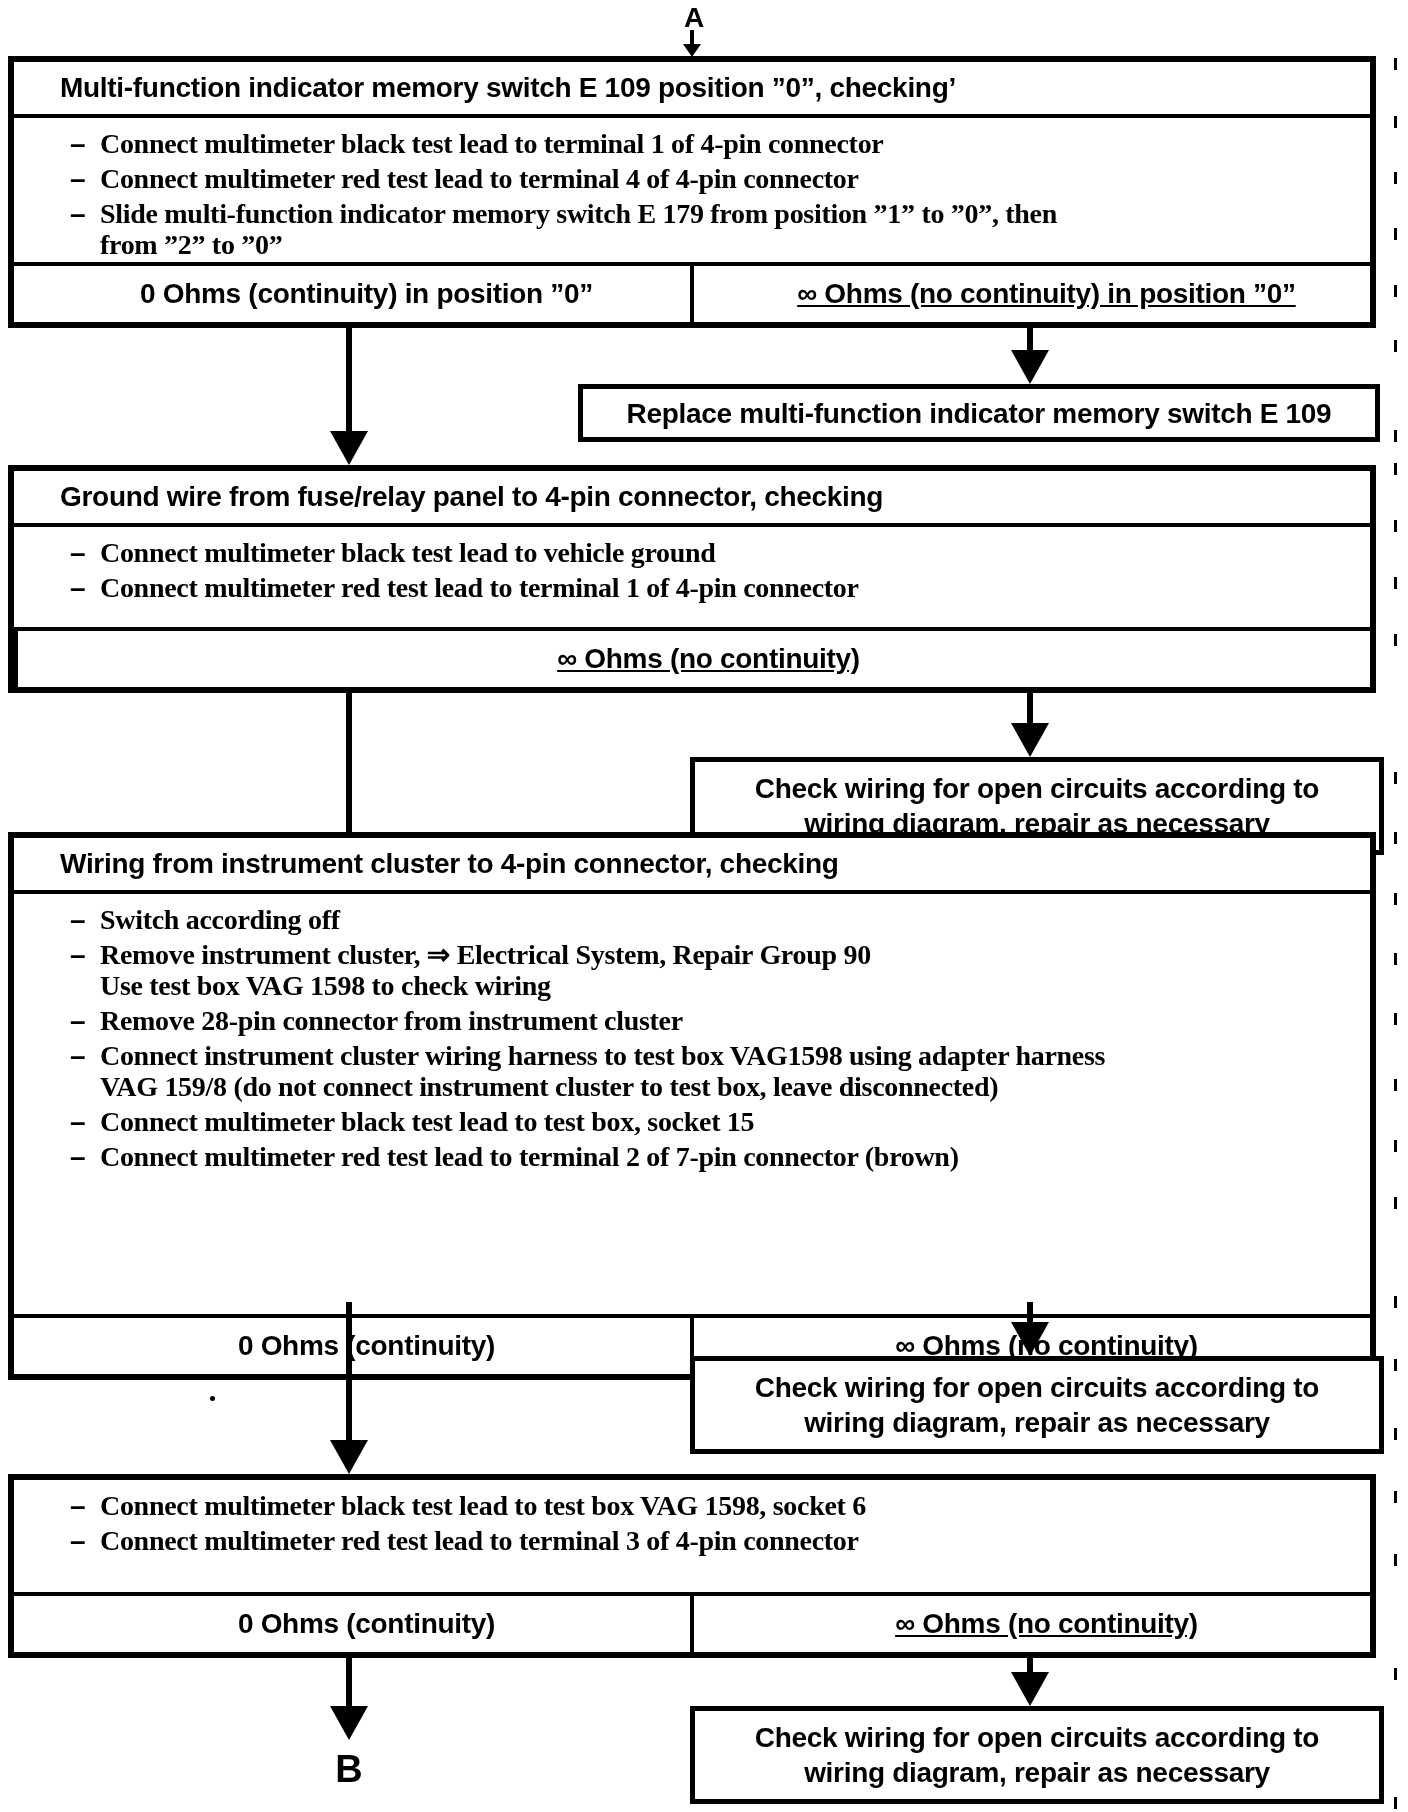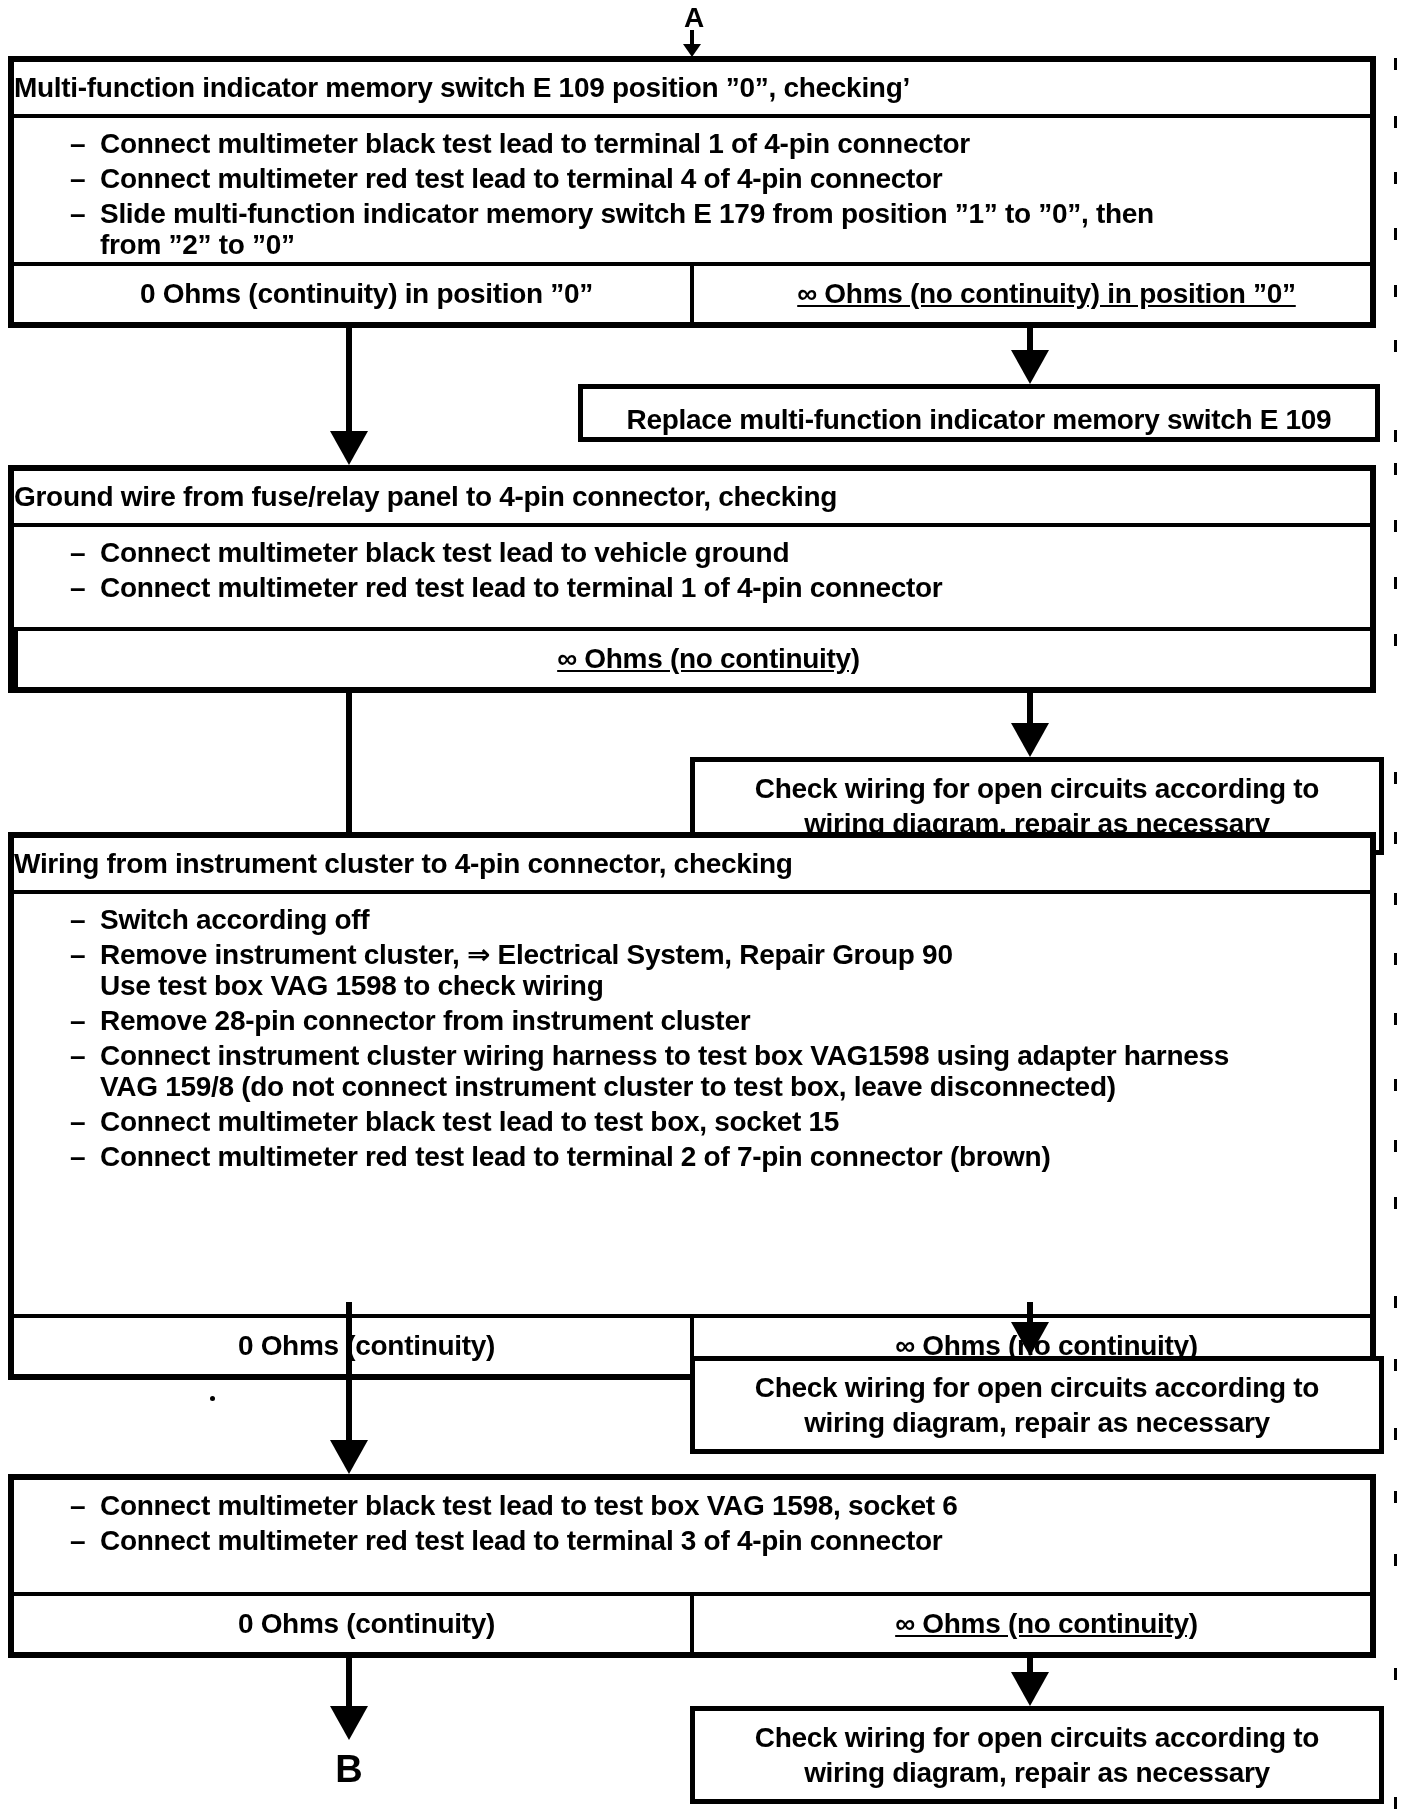--- a/index.html
+++ b/index.html
@@ -27,31 +27,31 @@
   
   .group{
     position:absolute;left:8px;width:1368px;
     border:6px solid #000;background:#fff;
     box-sizing:border-box;
     display:flex;flex-direction:column;
   }
   .g-title{
     flex:0 0 52px;border-bottom:4px solid #000;
     display:flex;align-items:center;
-    font-size:28px;letter-spacing:-0.3px;
+    padding-left:46px;font-size:28px;letter-spacing:-0.3px;
   }
   .g-bullets{
     flex:1 1 auto;min-height:0;
     padding:10px 14px 0 56px;
     font-size:28px;line-height:31px;letter-spacing:-0.3px;
   }
   .bullet{display:flex;margin-bottom:4px;}
   .bullet:last-child{margin-bottom:0;}
   .b-dash{flex:0 0 30px;}
-  .b-text{flex:1 1 auto;white-space:pre-line;}
+  .b-text{flex:1 1 auto;white-space:pre-line;font-family:Liberation Serif, serif;}
   .g-row{
     flex:0 0 56px;border-top:4px solid #000;
     display:flex;align-items:stretch;font-size:28px;
   }
   .cell{flex:1 1 0;display:flex;align-items:center;justify-content:center;text-align:center;letter-spacing:-0.3px;padding-left:29px;}
   .cell.right{border-left:4px solid #000;text-decoration:underline;}
   
   .action{
     position:absolute;border:5px solid #000;background:#fff;
     box-sizing:border-box;
@@ -109,21 +109,21 @@
   </div>
 
   <div class="arrow" style="left:330px;top:328px;height:137px;">
     <div class="stem" style="height:103px;"></div>
     <div class="head"></div>
   </div>
   <div class="arrow" style="left:1011px;top:328px;height:56px;">
     <div class="stem" style="height:24px;"></div>
     <div class="head"></div>
   </div>
-  <div class="action" style="left:578px;top:384px;width:802px;height:58px;align-items:flex-end;">
+  <div class="action" style="left:578px;top:384px;width:802px;height:58px;">
     <span>Replace multi-function indicator memory switch E 109</span>
   </div>
 
   <div class="group" style="top:465px;height:228px;">
     <div class="g-title">
       <span>Ground wire from fuse/relay panel to 4-pin connector, checking</span>
     </div>
     <div class="g-bullets">
       <div class="bullet">
         <span class="b-dash">–</span>

